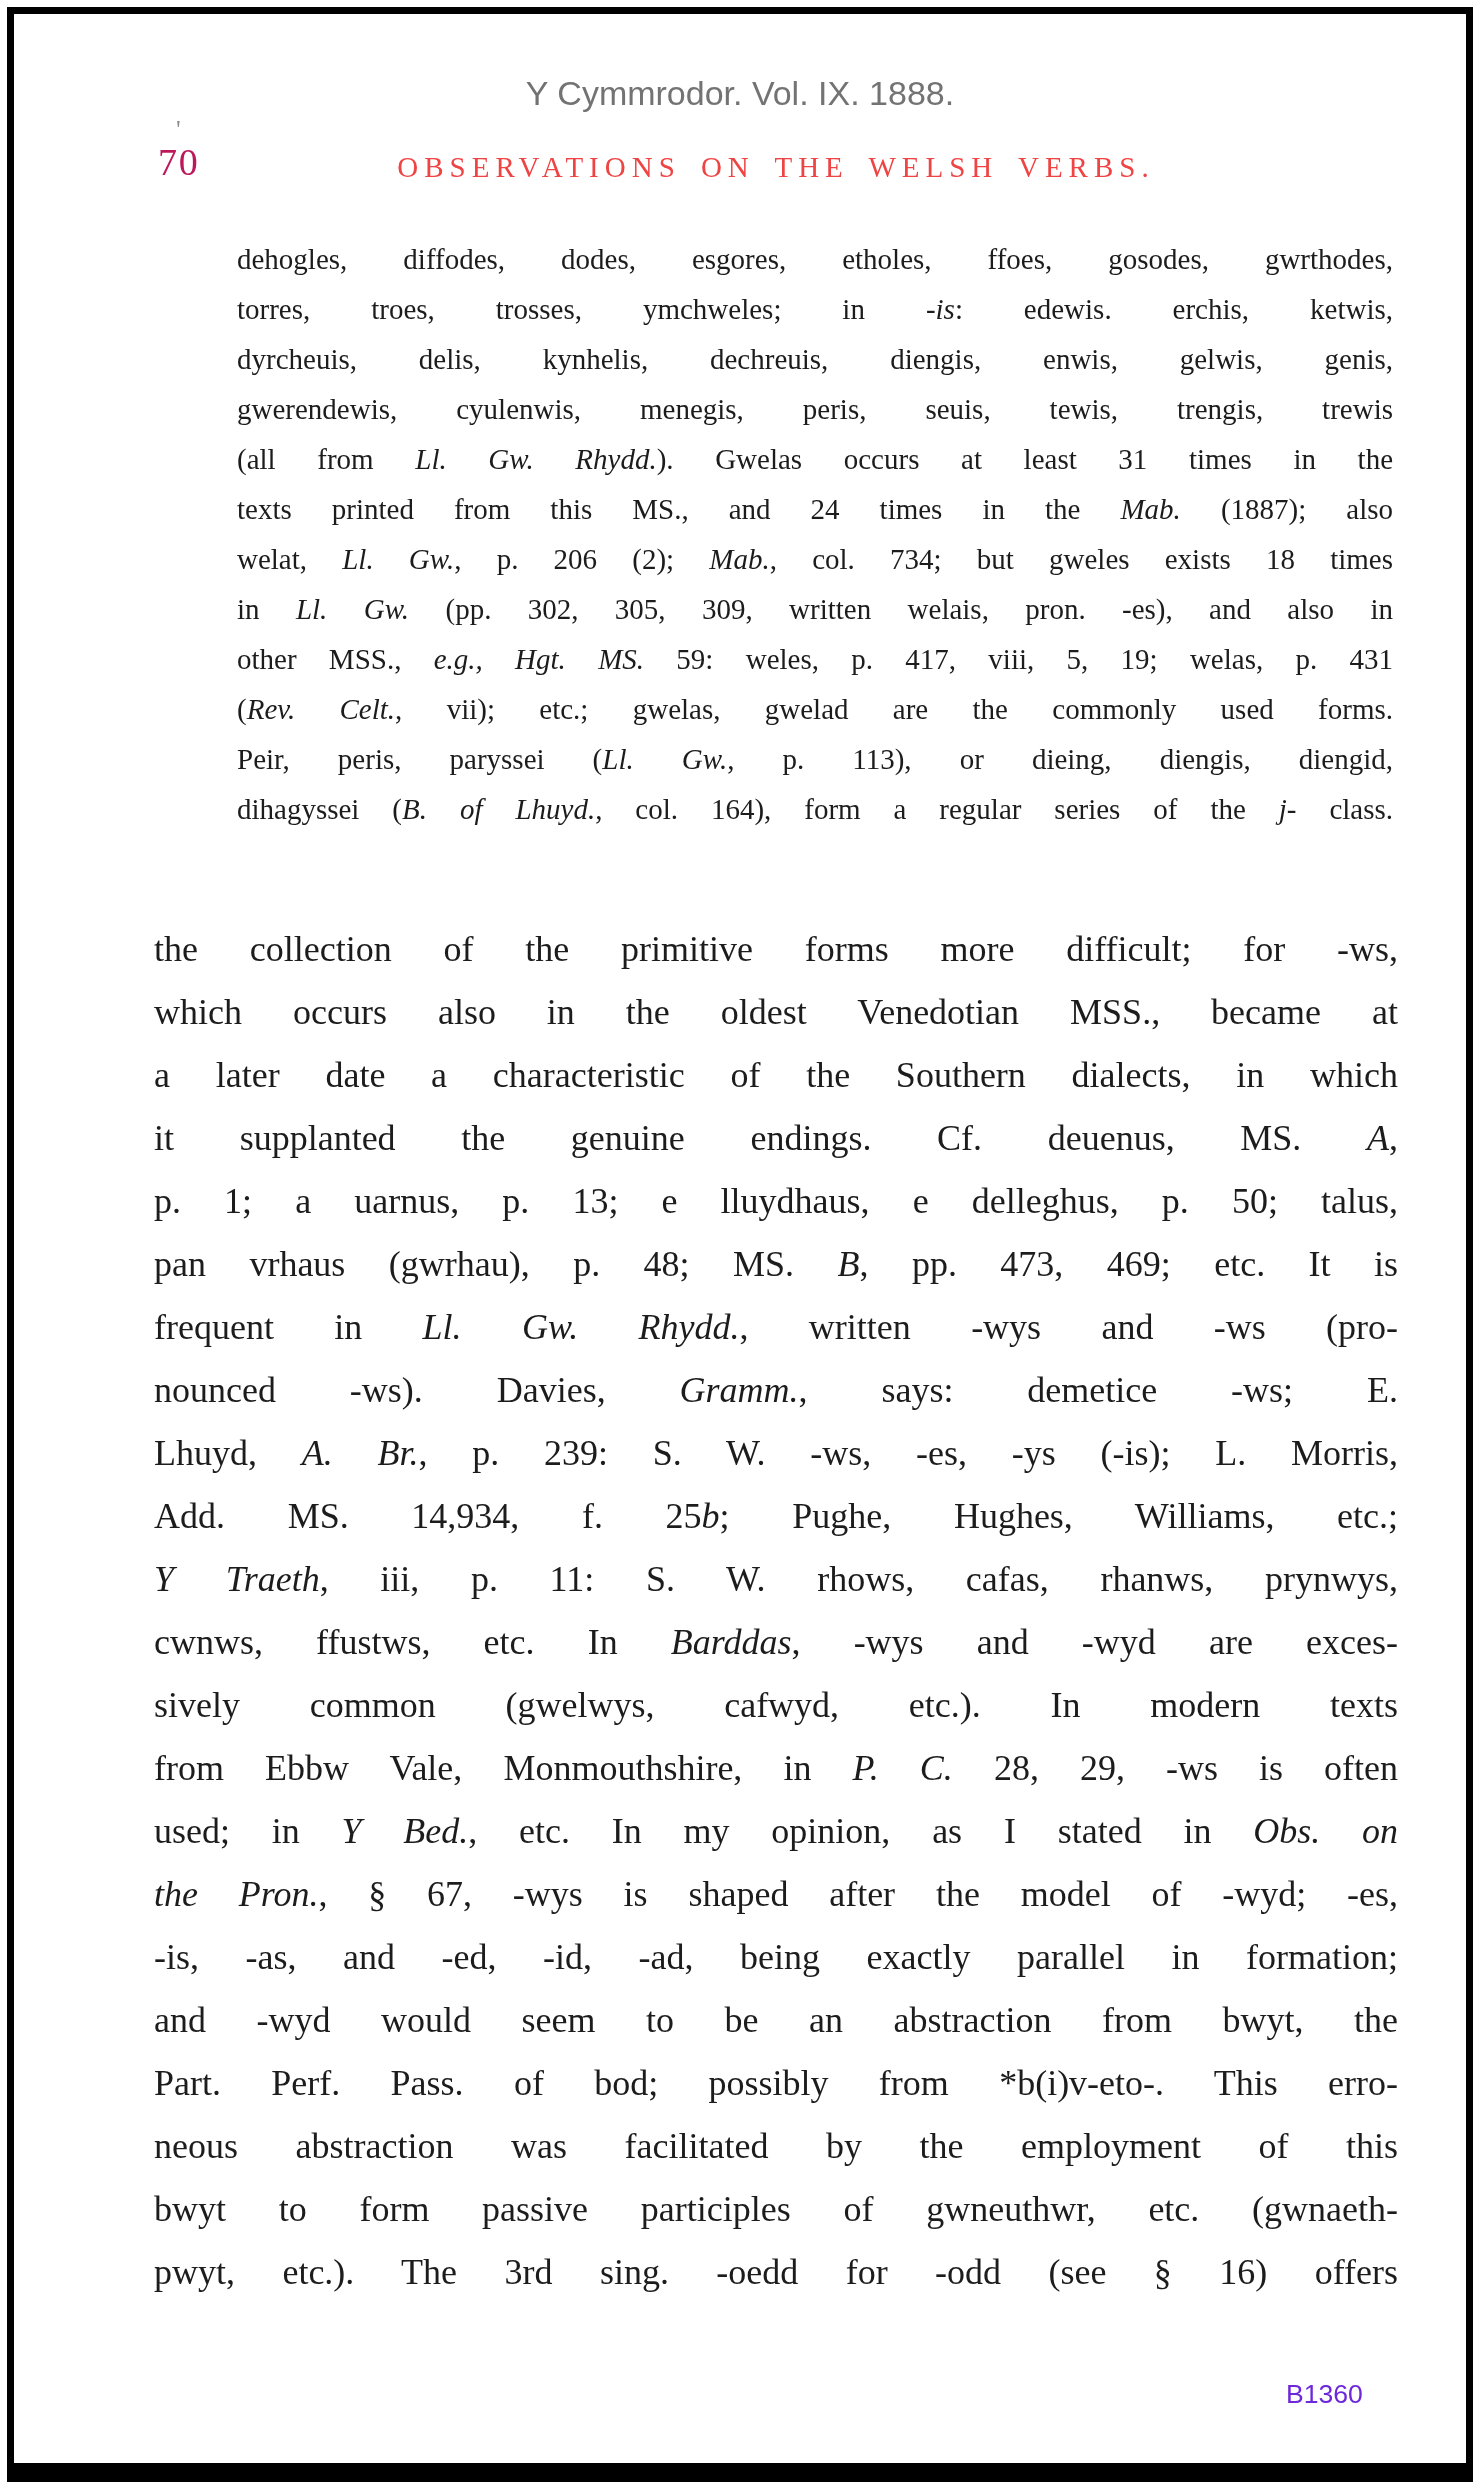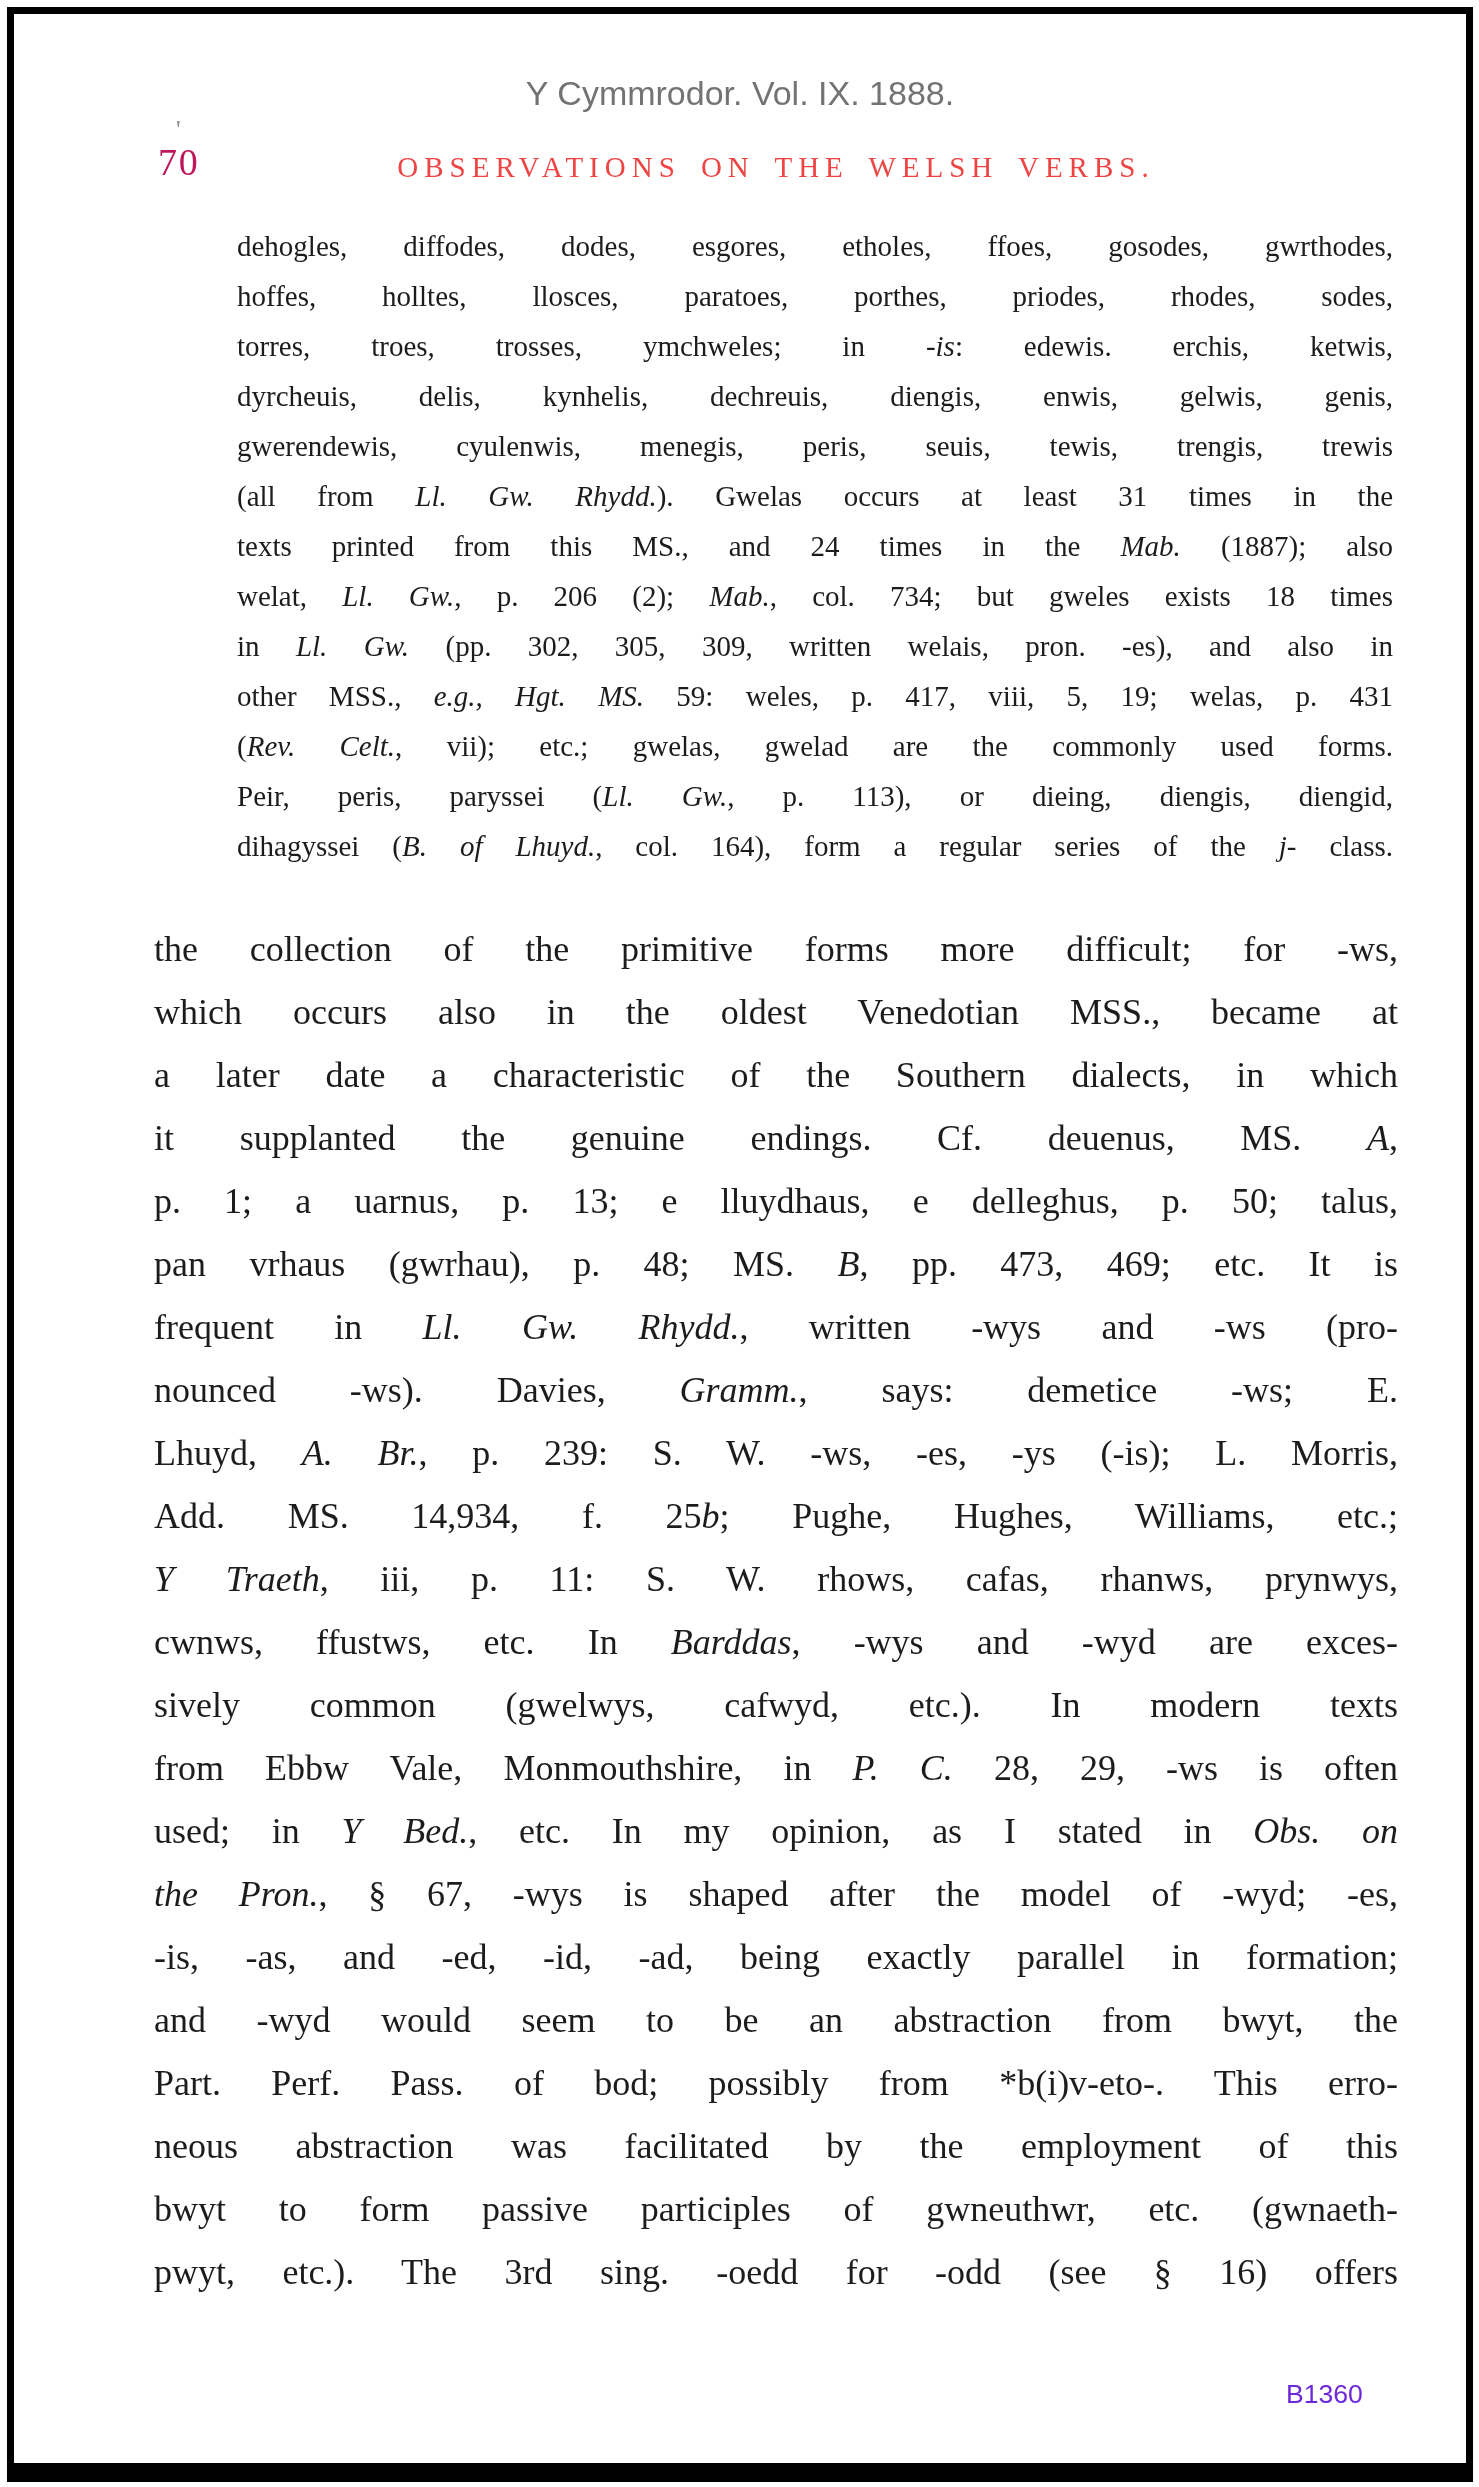--- a/index.html
+++ b/index.html
@@ -32,21 +32,21 @@
     position: absolute; top: 140px; left: 158px;
     font-size: 38px; letter-spacing: 1.7px; color: #be185d;
   }
   .running-head {
     position: absolute; top: 151px; left: 154px; width: 1244px;
     text-align: center;
     font-size: 29px; letter-spacing: 6px; word-spacing: 6.9px;
     color: #ef4444;
   }
   .quote {
-    position: absolute; top: 221px; left: 237px; width: 1156px;
+    position: absolute; top: 234px; left: 237px; width: 1156px;
     font-size: 29px; line-height: 50px;
   }
   .bodypara {
     position: absolute; top: 918px; left: 154px; width: 1244px;
     font-size: 36px; line-height: 63px;
   }
   .tline {
     text-align: justify;
     text-align-last: justify;
   }
@@ -66,21 +66,20 @@
 <div class="scan-header">Y Cymmrodor. Vol. IX. 1888.</div>
 
 <div class="artifact">'</div>
 
 <div class="page-num">70</div>
 
 <div class="running-head">OBSERVATIONS ON THE WELSH VERBS.</div>
 
 <div class="quote">
     <div class="tline"><span>dehogles, diffodes, dodes, esgores, etholes, ffoes, gosodes, gwrthodes,</span></div>
-    <div class="tline"><span>hoffes, holltes, llosces, paratoes, porthes, priodes, rhodes, sodes,</span></div>
     <div class="tline"><span>torres, troes, trosses, ymchweles; in </span><span class="it">-is</span><span>: edewis. erchis, ketwis,</span></div>
     <div class="tline"><span>dyrcheuis, delis, kynhelis, dechreuis, diengis, enwis, gelwis, genis,</span></div>
     <div class="tline"><span>gwerendewis, cyulenwis, menegis, peris, seuis, tewis, trengis, trewis</span></div>
     <div class="tline"><span>(all from </span><span class="it">Ll. Gw. Rhydd.</span><span>). Gwelas occurs at least 31 times in the</span></div>
     <div class="tline"><span>texts printed from this MS., and 24 times in the </span><span class="it">Mab.</span><span> (1887); also</span></div>
     <div class="tline"><span>welat, </span><span class="it">Ll. Gw.</span><span>, p. 206 (2); </span><span class="it">Mab.</span><span>, col. 734; but gweles exists 18 times</span></div>
     <div class="tline"><span>in </span><span class="it">Ll. Gw.</span><span> (pp. 302, 305, 309, written welais, pron. -es), and also in</span></div>
     <div class="tline"><span>other MSS., </span><span class="it">e.g., Hgt. MS.</span><span> 59: weles, p. 417, viii, 5, 19; welas, p. 431</span></div>
     <div class="tline"><span>(</span><span class="it">Rev. Celt.</span><span>, vii); etc.; gwelas, gwelad are the commonly used forms.</span></div>
     <div class="tline"><span>Peir, peris, paryssei (</span><span class="it">Ll. Gw.</span><span>, p. 113), or dieing, diengis, diengid,</span></div>

